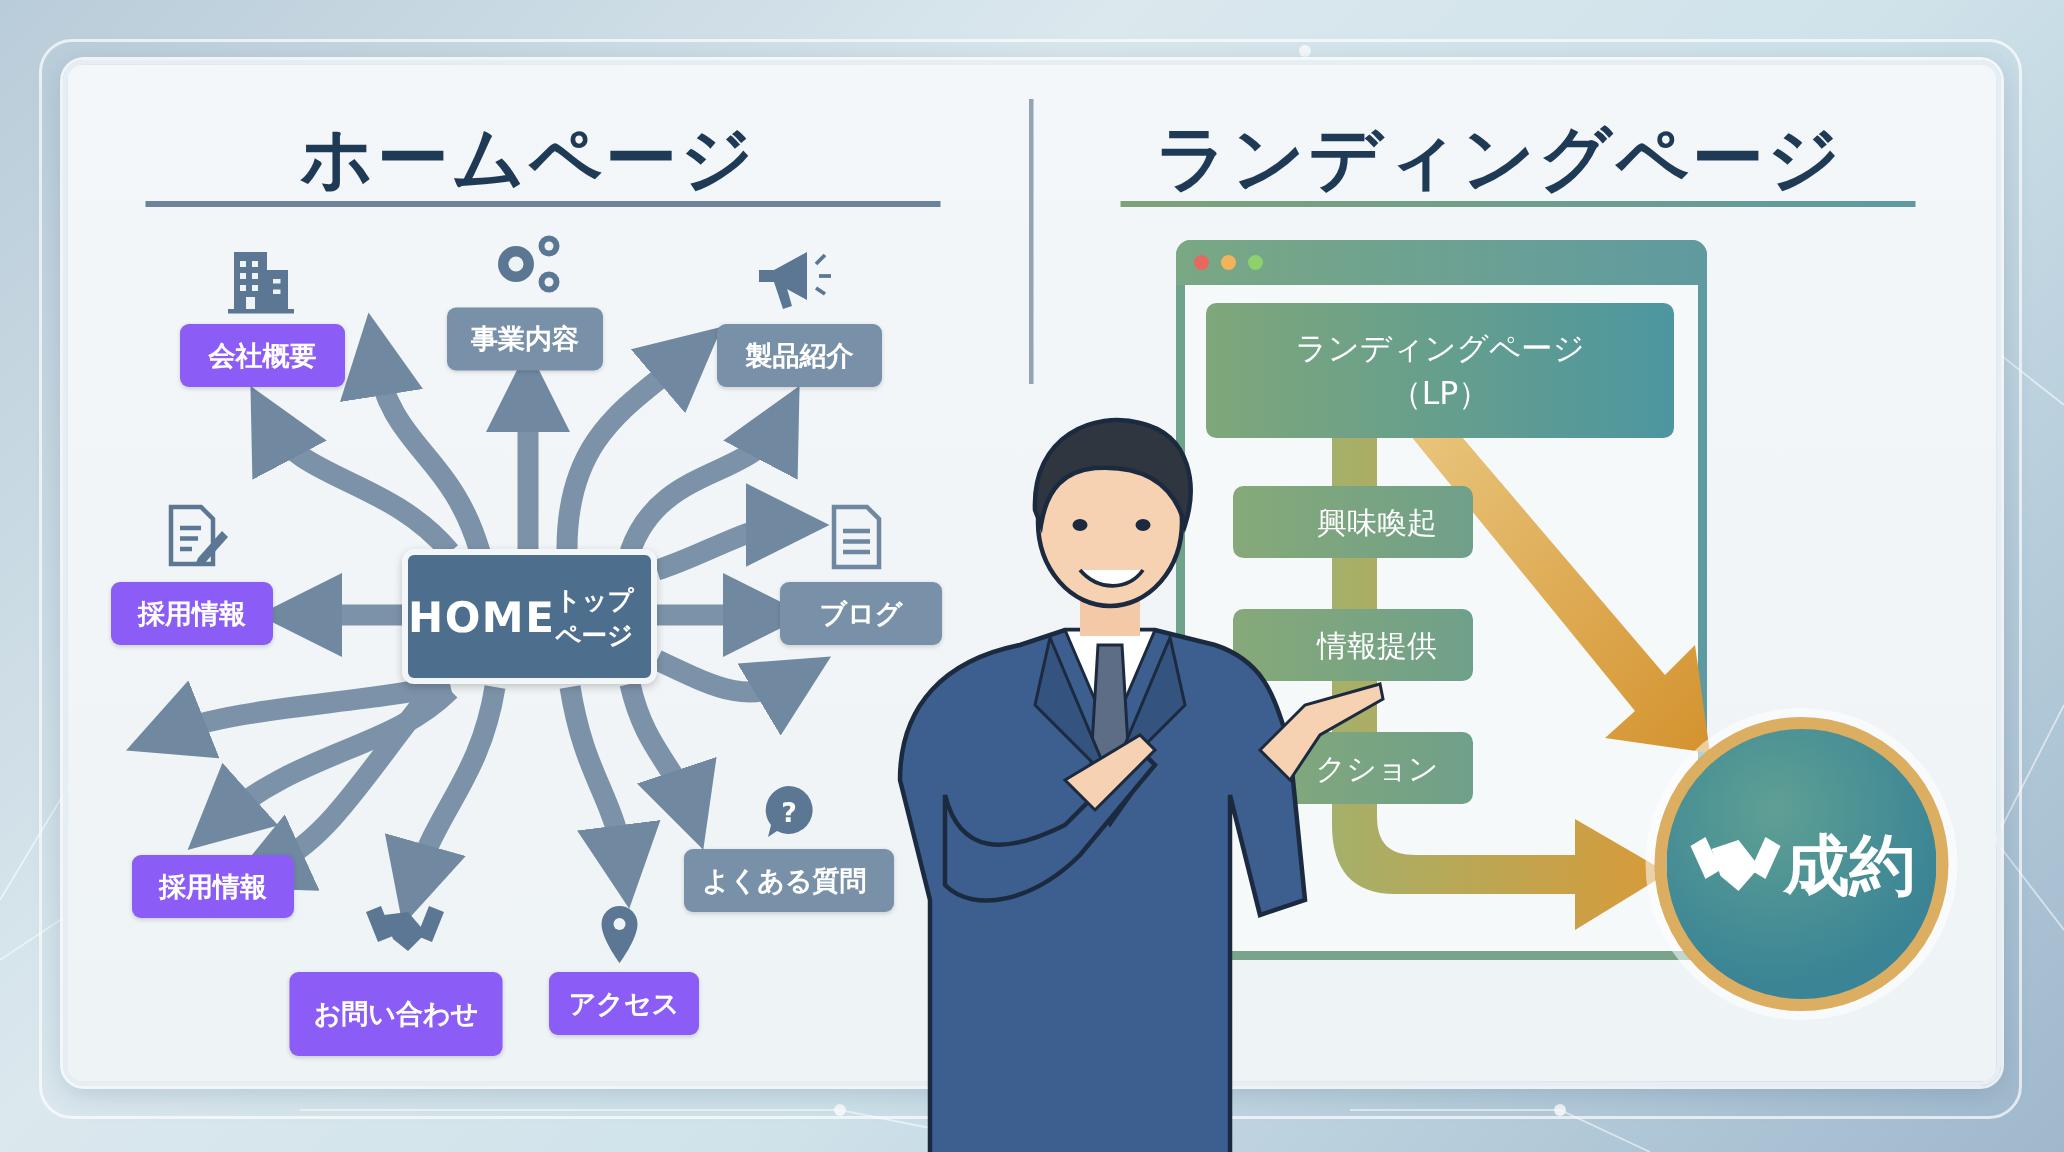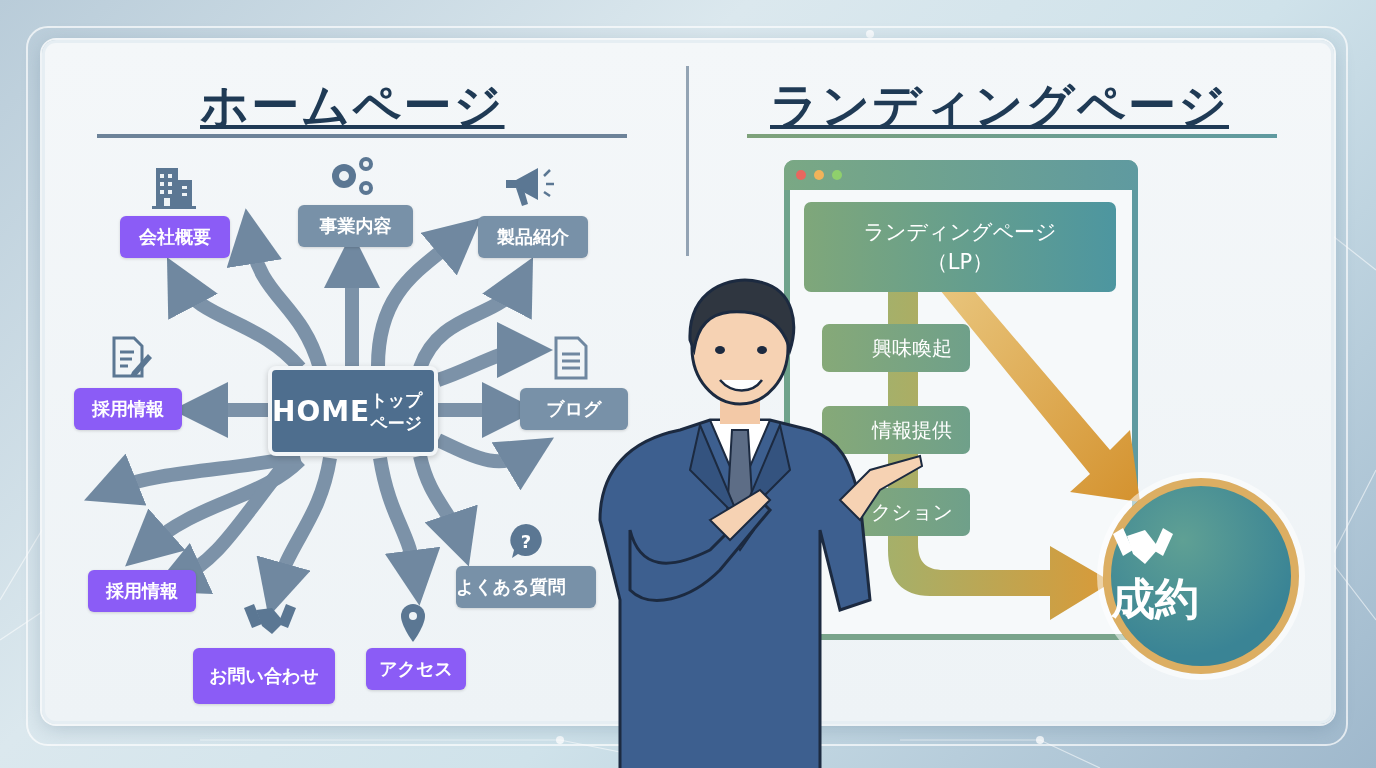--- a/index.html
+++ b/index.html
@@ -17,21 +17,21 @@
   .panel {
     position: absolute; left: 42px; top: 40px; width: 1292px; height: 684px;
     background: linear-gradient(180deg, #f4f7f9 0%, #eef3f6 100%);
     border: 3px solid #e6eef3; border-radius: 14px;
     box-shadow: 0 0 0 2px rgba(255,255,255,0.8), 0 4px 20px rgba(60,90,120,0.25);
   }
   .divider-v {
     position: absolute; left: 686px; top: 66px; width: 3px; height: 190px; background: #7b8fa3; opacity: .8;
   }
   .section-title {
-    position: absolute; font-weight: bold; color: #1f3a55; font-size: 48px; letter-spacing: 2px; text-decoration: underline;
+    position: absolute; font-weight: bold; color: #1f3a55; font-size: 48px; letter-spacing: 2px;
   }
   #hp-title { left: 200px; top: 74px; }
   #lp-title { left: 770px; top: 74px; }
   .underline { position: absolute; height: 4px; }
   #hp-underline { left: 97px; top: 134px; width: 530px; background: #6d8399; }
   #lp-underline { left: 747px; top: 134px; width: 530px; background: linear-gradient(90deg,#7ea27a,#5f9aa0); }
 
   .node {
     position: absolute; background: #8b5cf6; color: #fff; border-radius: 6px;
     font-size: 18px; font-weight: bold; display: flex; align-items: center; justify-content: center;
@@ -60,29 +60,29 @@
     background: linear-gradient(90deg, #7aa884, #5f9aa0); border-radius: 10px 10px 0 0;
   }
   .dot { position: absolute; top: 170px; width: 10px; height: 10px; border-radius: 50%; }
   .lp-head {
     position: absolute; left: 804px; top: 202px; width: 312px; height: 90px;
     background: linear-gradient(90deg, #7fa77a, #4d96a0); border-radius: 7px; color: #fff;
     display: flex; flex-direction: column; align-items: center; justify-content: center;
     font-size: 21px; line-height: 30px;
   }
   .lp-step {
-    position: absolute; left: 822px; width: 148px; height: 48px;
+    position: absolute; left: 822px; width: 160px; height: 48px;
     background: linear-gradient(90deg,#86a978,#6fa08a); border-radius: 7px; color: #fff;
     display: flex; align-items: center; justify-content: center; font-size: 20px; padding-left: 32px;
   }
   .goal {
     position: absolute; left: 1103px; top: 478px; width: 196px; height: 196px; border-radius: 50%;
     background: radial-gradient(circle at 40% 30%, #5fa094, #3a8495 70%);
     border: 8px solid #dcae62; color: #fff;
-    display: flex; flex-direction: column; justify-content: center;
+    display: flex; flex-direction: row; align-items: center; justify-content: center;
     box-shadow: 0 0 0 6px rgba(255,255,255,.55);
   }
   .goal .txt { font-size: 44px; font-weight: bold; margin-top: 2px; }
   .person { position: absolute; left: 570px; top: 270px; }
 </style>
 </head>
 <body>
 
 <svg class="bg-lines" width="1376" height="768">
   <g stroke="#ffffff" stroke-opacity="0.55" stroke-width="1.2" fill="none">
@@ -195,28 +195,28 @@
   <path d="M2 8 L12 4 L20 24 L10 28 Z" fill="#5b7793"></path>
   <path d="M54 8 L44 4 L36 24 L46 28 Z" fill="#5b7793"></path>
   <path d="M14 10 L30 8 L42 22 L30 34 L20 26 Z" fill="#5b7793"></path>
 </svg>
 <svg class="icon" style="left:398px;top:602px" width="30" height="42">
   <path d="M15 2 A12 12 0 0 1 27 14 C27 24, 15 40, 15 40 C15 40, 3 24, 3 14 A12 12 0 0 1 15 2 Z" fill="#5b7793"></path>
   <circle cx="15" cy="14" r="4" fill="#eef3f6"></circle>
 </svg>
 
 <div class="node" style="left:120px;top:216px;width:110px;height:42px;">会社概要</div>
-<div class="node light" style="left:298px;top:205px;width:115px;height:42px;">事業内容</div>
+<div class="node light" style="left:298px;top:205px;width:104px;height:42px;">事業内容</div>
 <div class="node light" style="left:478px;top:216px;width:110px;height:42px;">製品紹介</div>
 <div class="node" style="left:74px;top:388px;width:108px;height:42px;">採用情報</div>
 <div class="node light" style="left:520px;top:388px;width:108px;height:42px;">ブログ</div>
 <div class="node" style="left:88px;top:570px;width:108px;height:42px;">採用情報</div>
 <div class="node" style="left:193px;top:648px;width:142px;height:56px;">お問い合わせ</div>
 <div class="node" style="left:366px;top:648px;width:100px;height:42px;">アクセス</div>
-<div class="node light" style="left:456px;top:566px;width:140px;height:42px;justify-content:flex-start;overflow:hidden;white-space:nowrap;">よくある質問</div>
+<div class="node light" style="left:456px;top:566px;width:140px;height:42px;justify-content:flex-start;padding-left:12px;overflow:hidden;white-space:nowrap;">よくある質問</div>
 
 <div class="home">
   <div class="h1">HOME</div>
   <div class="h2">トップページ</div>
 </div>
 
 <div class="browser"></div>
 <div class="browser-bar"></div>
 <div class="dot" style="left:796px;background:#e8675f;"></div>
 <div class="dot" style="left:814px;background:#f2b35a;"></div>

